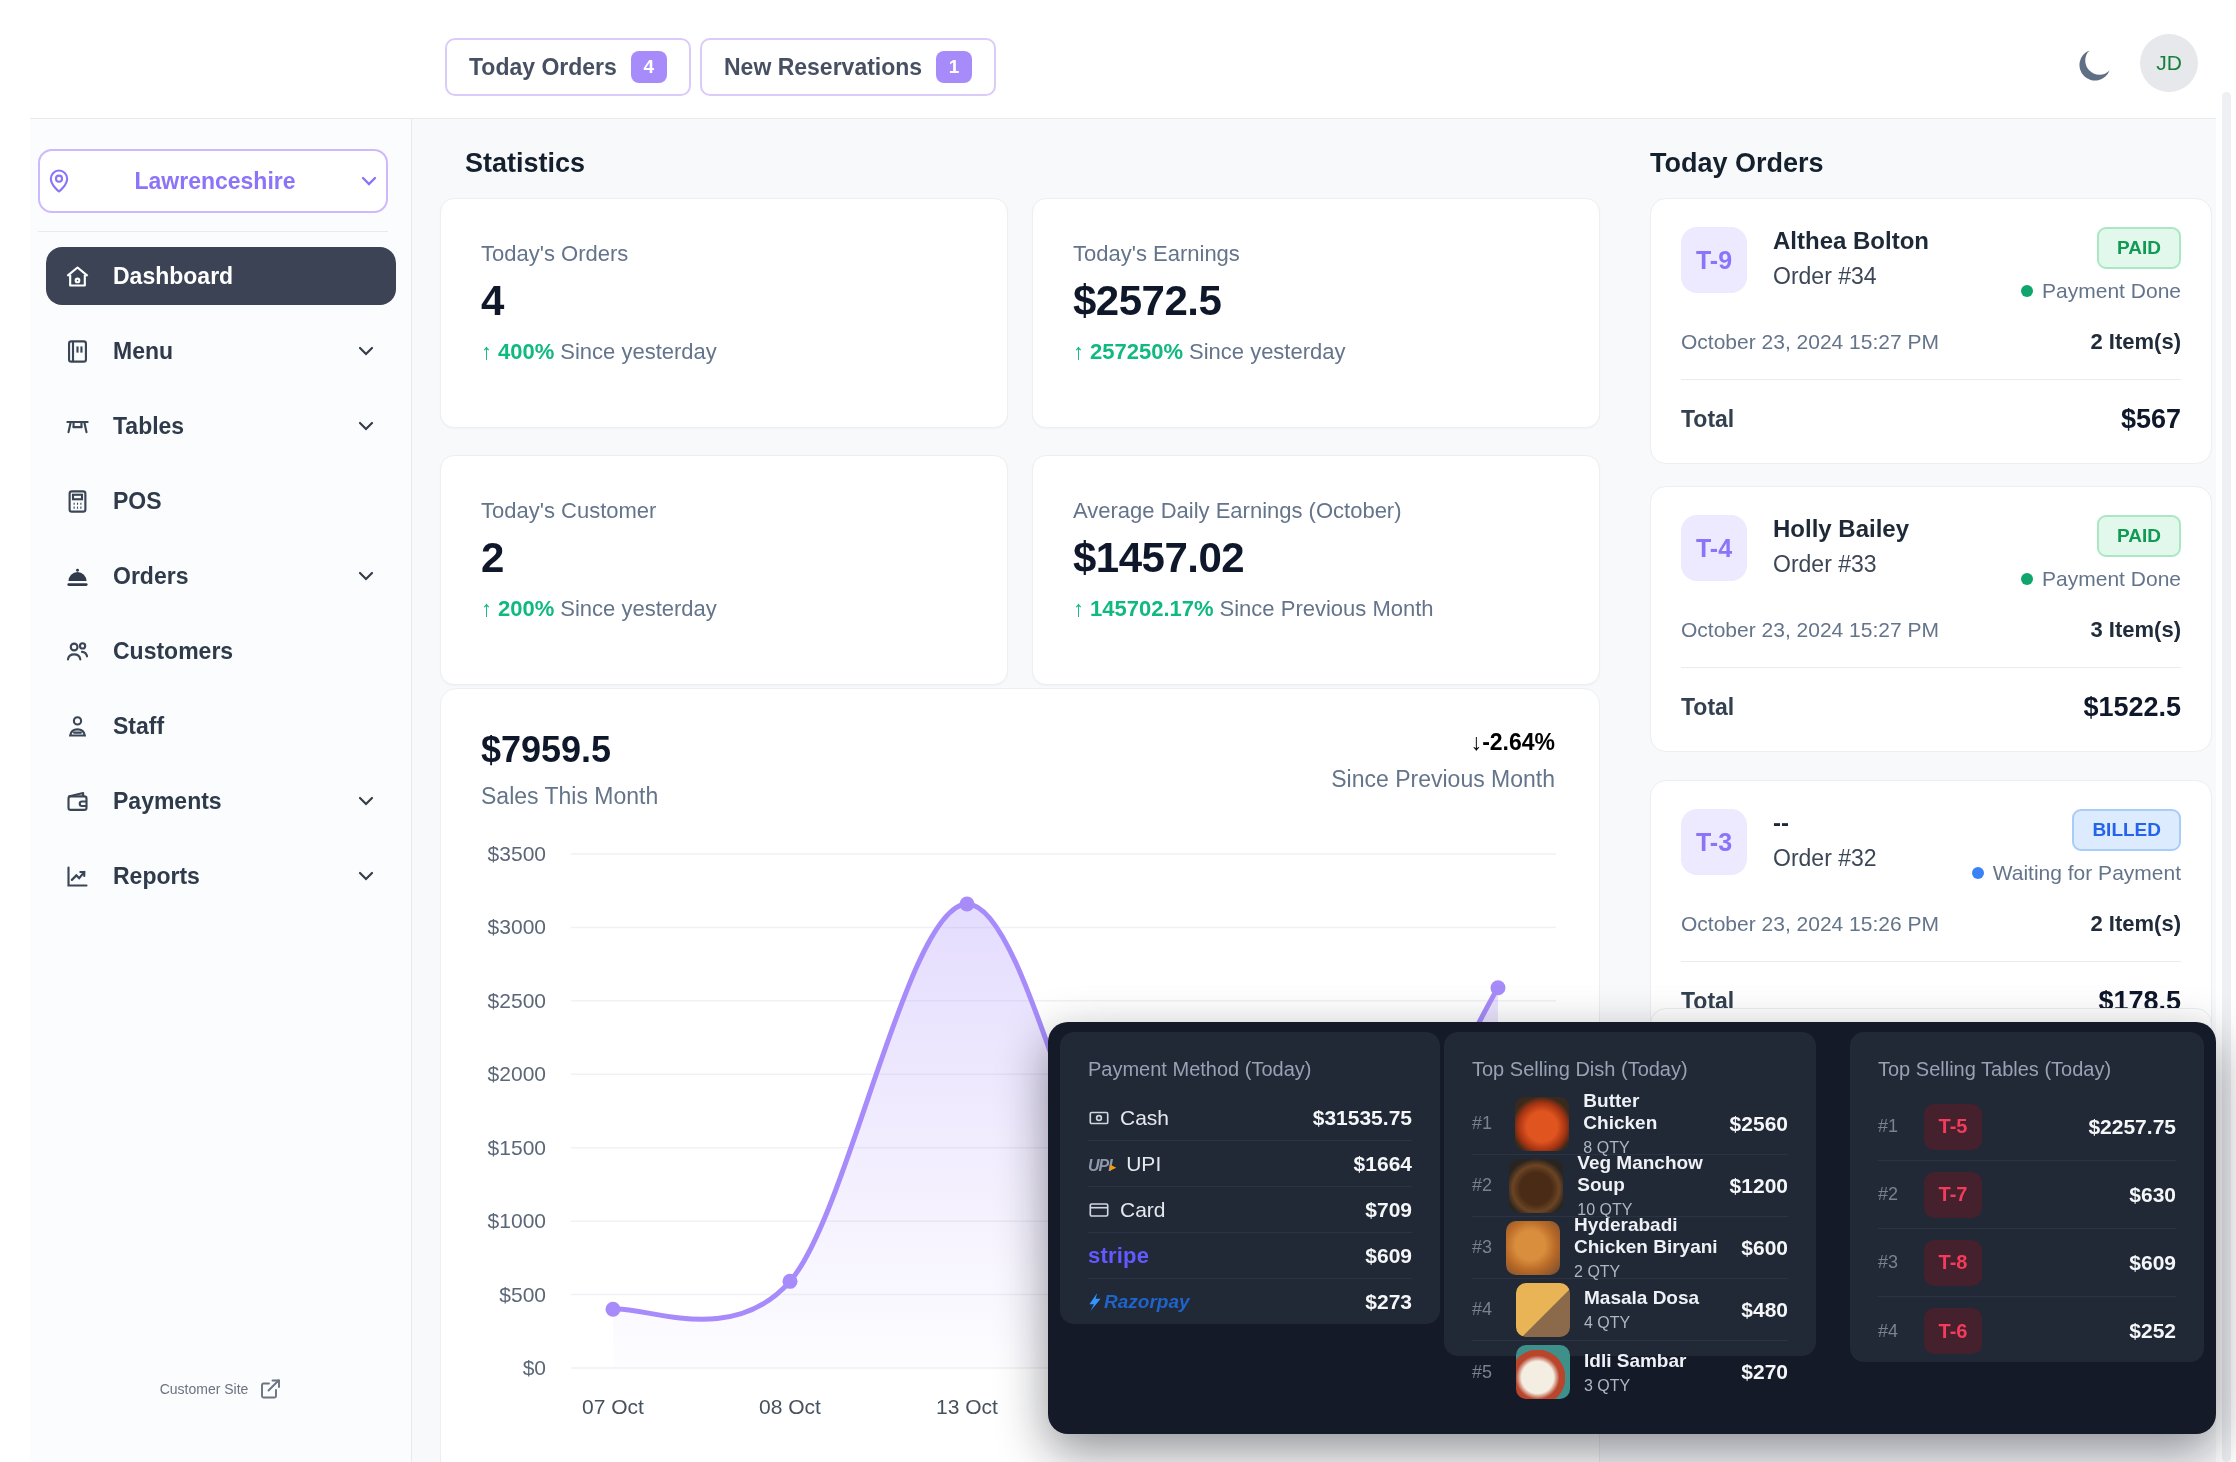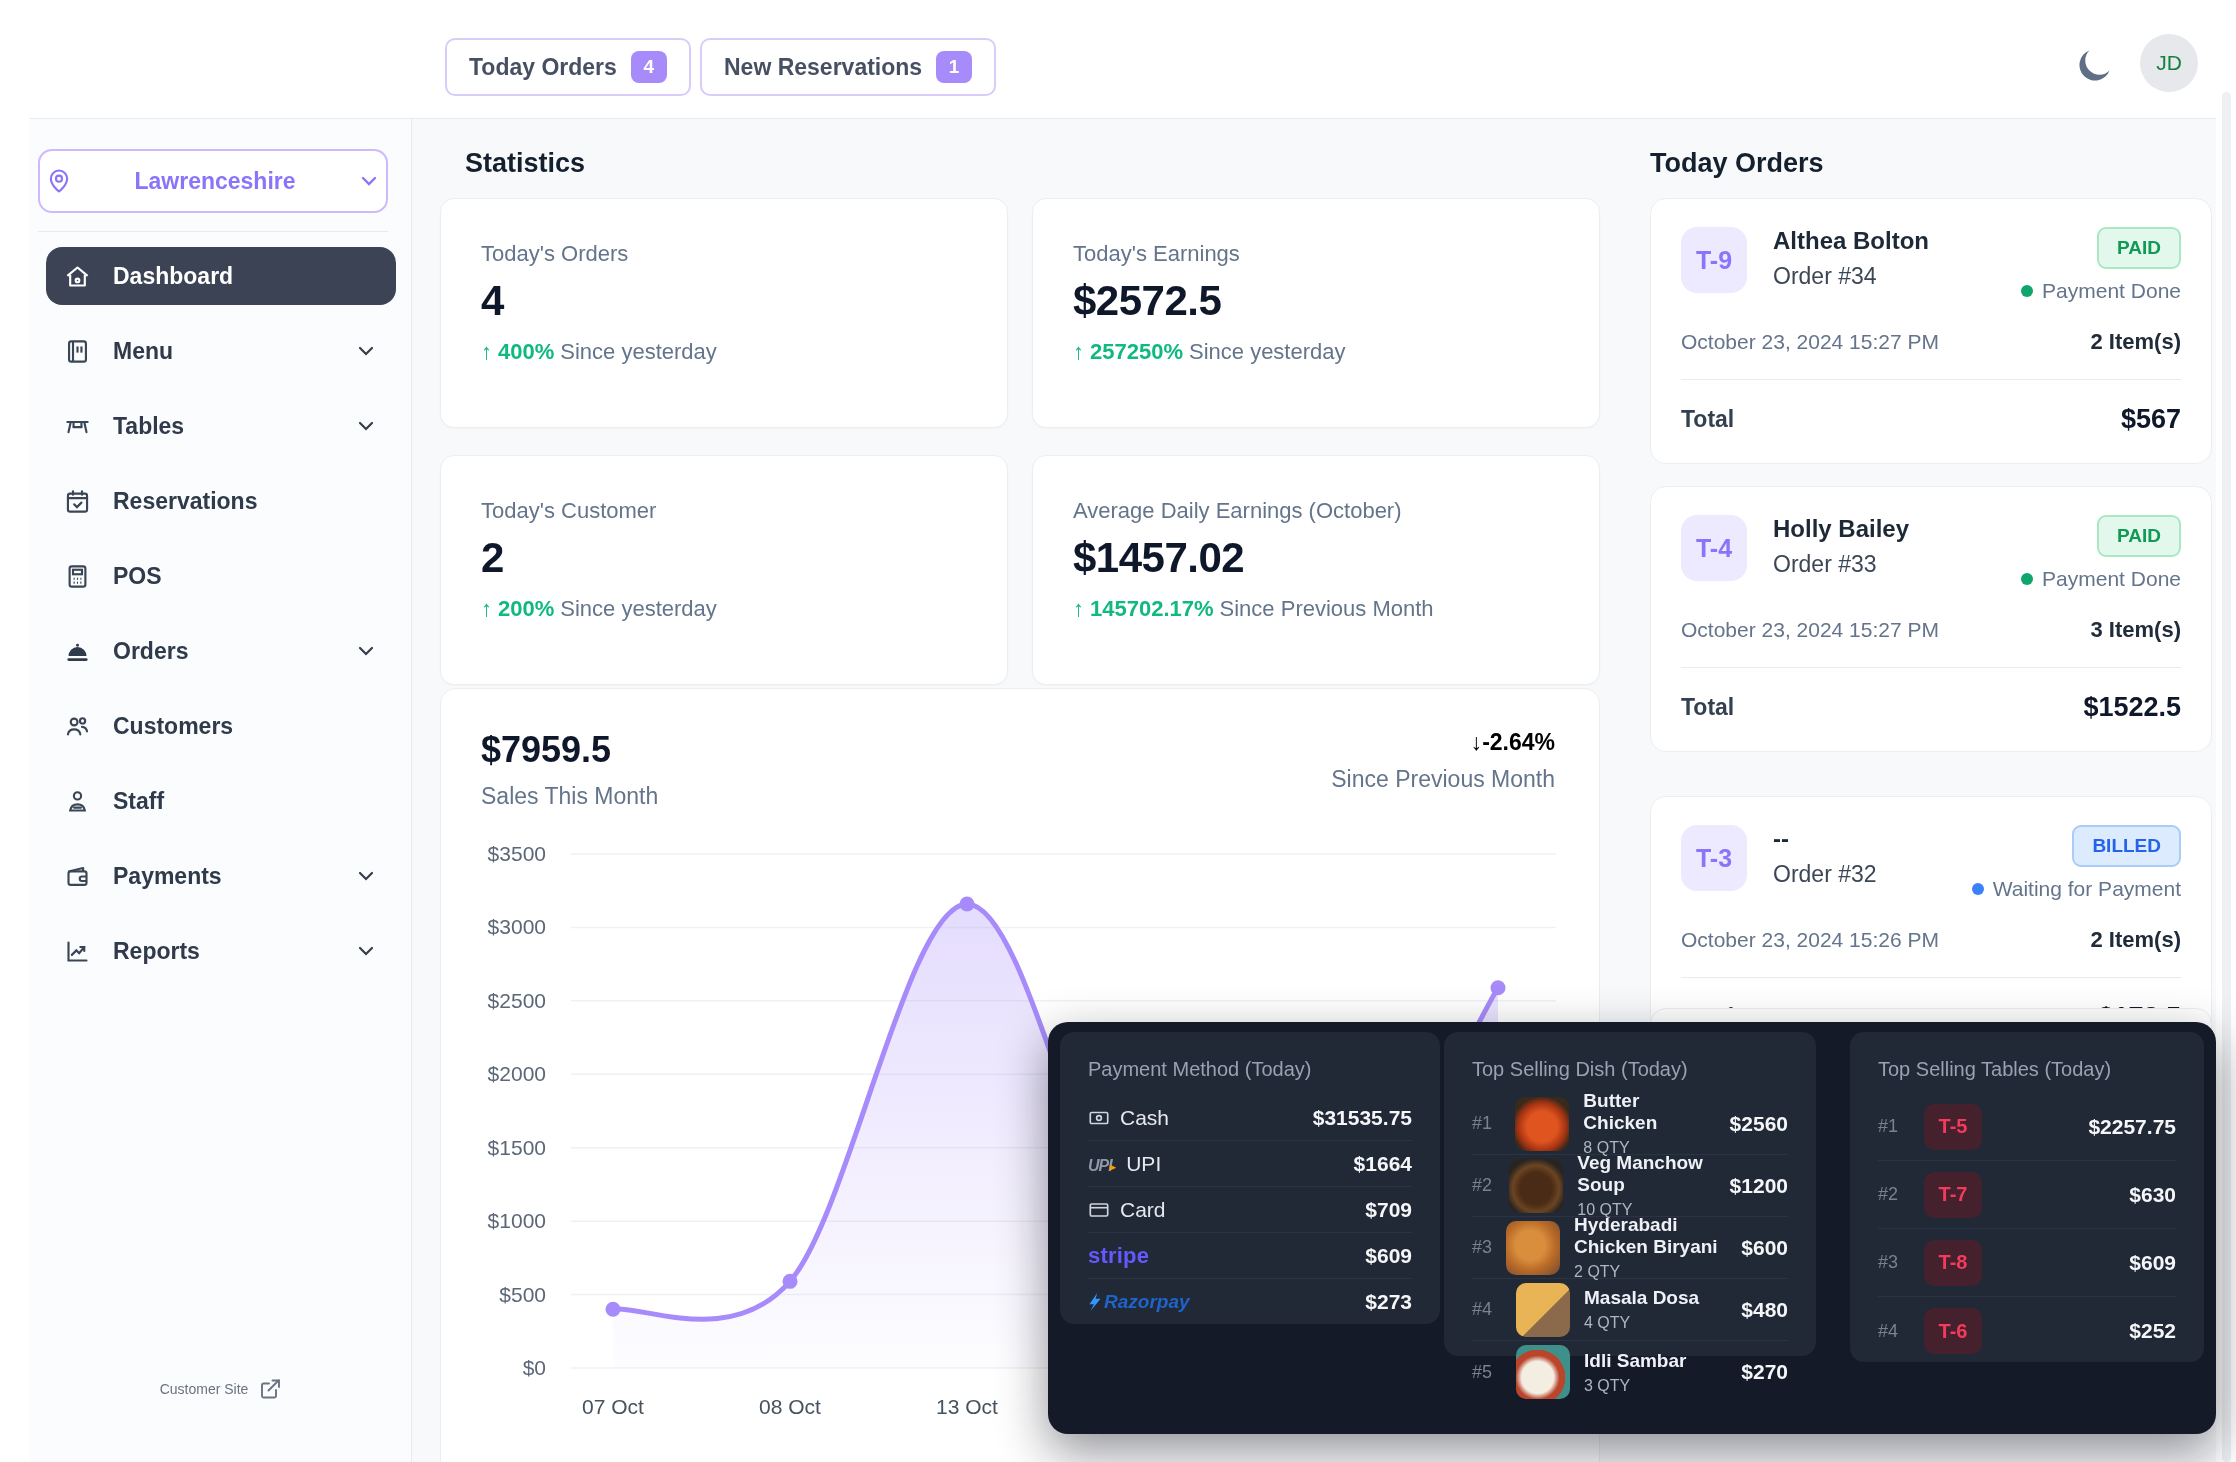--- a/index.html
+++ b/index.html
@@ -185,30 +185,20 @@
           <line x1="6" y1="8" x2="4" y2="17"></line>
           <line x1="18" y1="8" x2="20" y2="17"></line>
           <line x1="8.5" y1="8" x2="8.5" y2="12.5"></line>
           <line x1="15.5" y1="8" x2="15.5" y2="12.5"></line>
           <line x1="8.5" y1="12.5" x2="15.5" y2="12.5"></line>
       </svg>
       <span class="nav-label">Tables</span>
       <svg class="chev" width="24" height="24" viewBox="0 0 24 24" fill="none" stroke="#1f2937" stroke-width="2.2" stroke-linecap="round">
           <polyline points="6 9 12 15 18 9"></polyline>
         </svg>
-    </div>
-    <div class="nav-item">
-      <svg width="27" height="27" viewBox="0 0 24 24" fill="none" stroke="#3a4656" stroke-width="1.9" stroke-linecap="round">
-        <rect x="3.5" y="5" width="17" height="16" rx="2"></rect>
-          <line x1="3.5" y1="9" x2="20.5" y2="9"></line>
-          <line x1="8" y1="3" x2="8" y2="6"></line>
-          <line x1="16" y1="3" x2="16" y2="6"></line>
-          <polyline points="9 14.5 11.5 17 15.5 13"></polyline>
-      </svg>
-      <span class="nav-label">Reservations</span>
     </div>
     <div class="nav-item">
       <svg width="27" height="27" viewBox="0 0 24 24" fill="none" stroke="#3a4656" stroke-width="1.9">
         <rect x="5" y="3" width="14" height="18" rx="2"></rect>
           <rect x="8" y="6" width="8" height="4"></rect>
           <line x1="8.5" y1="14" x2="9.5" y2="14"></line>
           <line x1="11.5" y1="14" x2="12.5" y2="14"></line>
           <line x1="14.5" y1="14" x2="15.5" y2="14"></line>
           <line x1="8.5" y1="17.5" x2="9.5" y2="17.5"></line>
           <line x1="11.5" y1="17.5" x2="12.5" y2="17.5"></line>
@@ -418,21 +408,21 @@
     <span class="oc-date">October 23, 2024 15:27 PM</span>
     <span class="oc-items">3 Item(s)</span>
   </div>
   <div class="oc-divider"></div>
   <div class="oc-total">
     <span class="oc-total-label">Total</span>
     <span class="oc-total-value">$1522.5</span>
   </div>
 </div>
 
-<div class="order-card" style="top:796px;">
+<div class="order-card" style="top:780px;">
   <div class="oc-top">
     <div class="t-badge">T-3</div>
     <div class="oc-names">
       <div class="oc-name">--</div>
       <div class="oc-order">Order #32</div>
     </div>
     <div class="oc-right">
       <span class="status-badge billed">BILLED</span>
       <span class="status-note">
         <span class="dot blue"></span>

